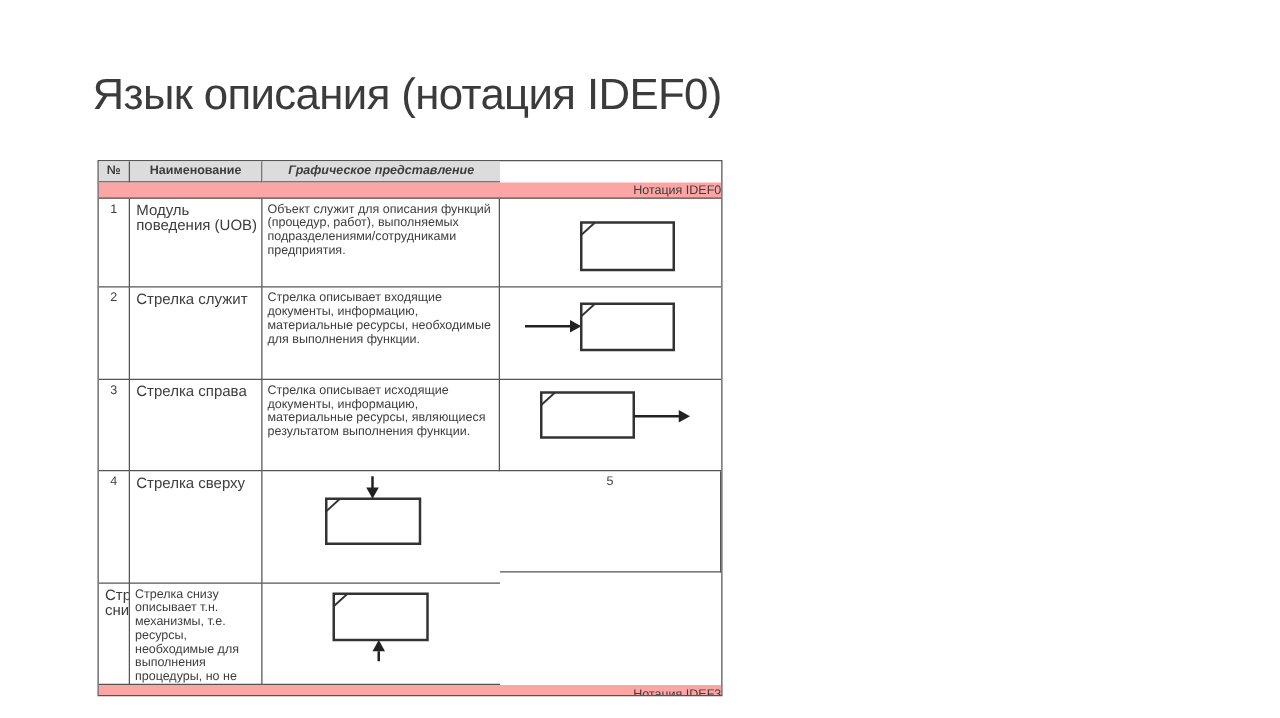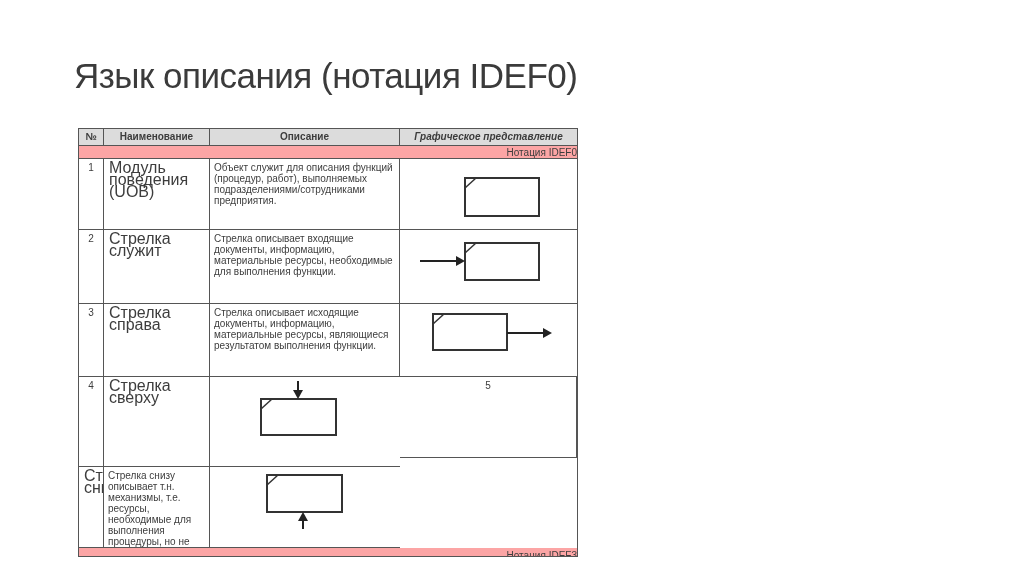--- a/index.html
+++ b/index.html
@@ -74,21 +74,21 @@
     line-height: 12px;
     padding-top: 2px;
     border-bottom: none;
   }
   .num-cell {
     font-size: 10px;
     text-align: center;
     padding-top: 3px;
   }
   .name-cell {
-    font-size: 16px;
+    font-size: 12px;
     line-height: 12px;
     padding: 3px 3px 0 5px;
   }
   .desc-cell {
     font-size: 10px;
     line-height: 11px;
     padding: 3px 3px 0 4px;
   }
   .gfx-cell {
     position: relative;
@@ -110,21 +110,20 @@
 
 <div class="slide">
 
   <div class="slide-title">Язык описания (нотация IDEF0)</div>
 
   <div class="table-wrap">
     <div class="tgrid">
 
       <div class="cell hdr">№</div>
       <div class="cell hdr">Наименование</div>
-      <div class="cell hdr">Описание</div>
       <div class="cell hdr last">Графическое представление</div>
 
       <div class="cell banner">Нотация IDEF0</div>
 
       <div class="cell num-cell r1">1</div>
       <div class="cell name-cell r1">Модуль поведения (UOB)</div>
       <div class="cell desc-cell r1">Объект служит для описания функций (процедур, работ), выполняемых подразделениями/сотрудниками предприятия.</div>
       <div class="cell gfx-cell last r1">
         <svg width="176" height="70" viewBox="0 0 176 70">
           <rect class="shape" x="65" y="19" width="74" height="38"></rect>

